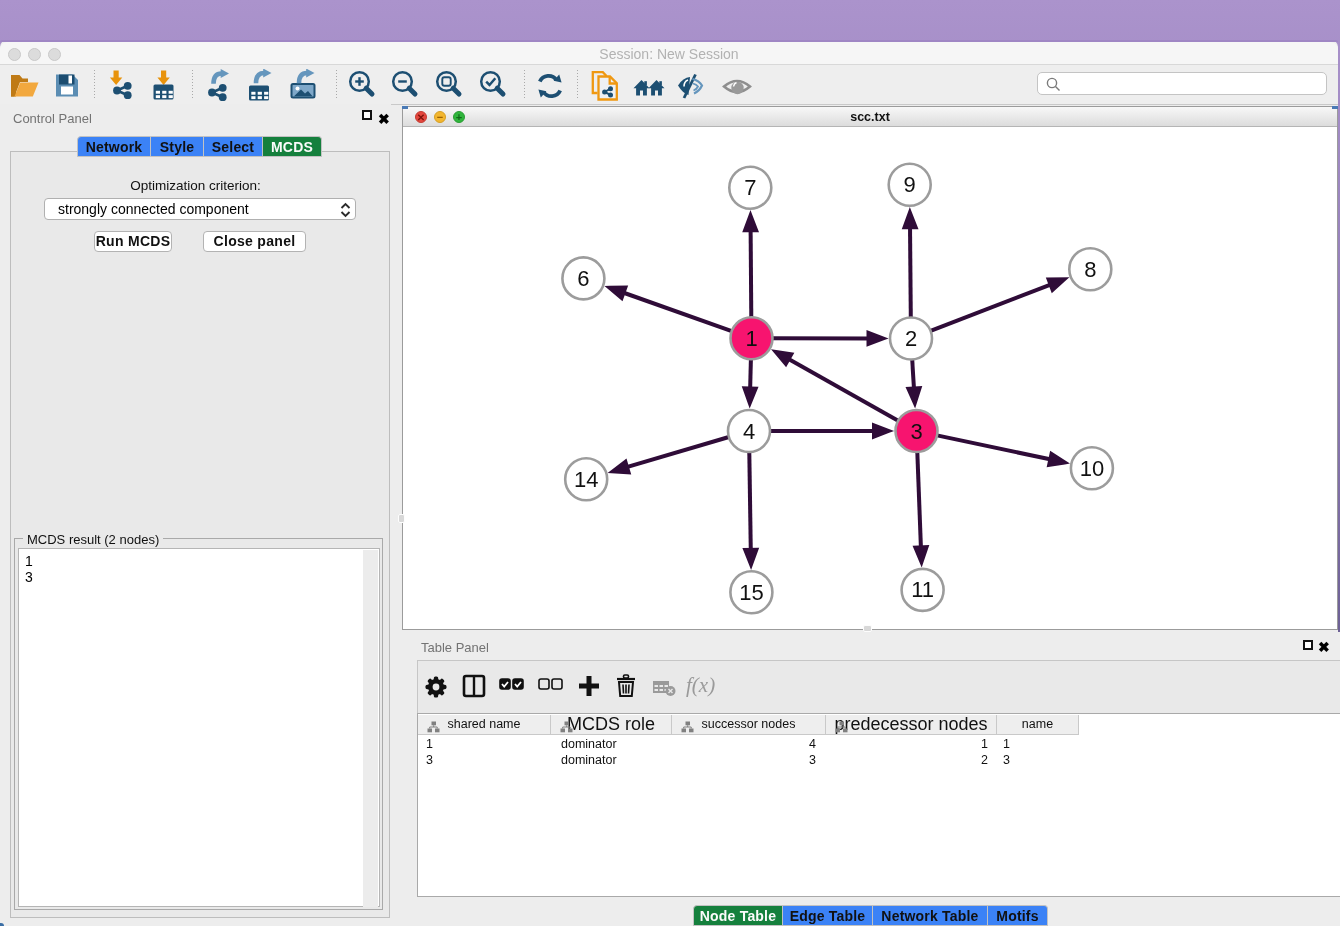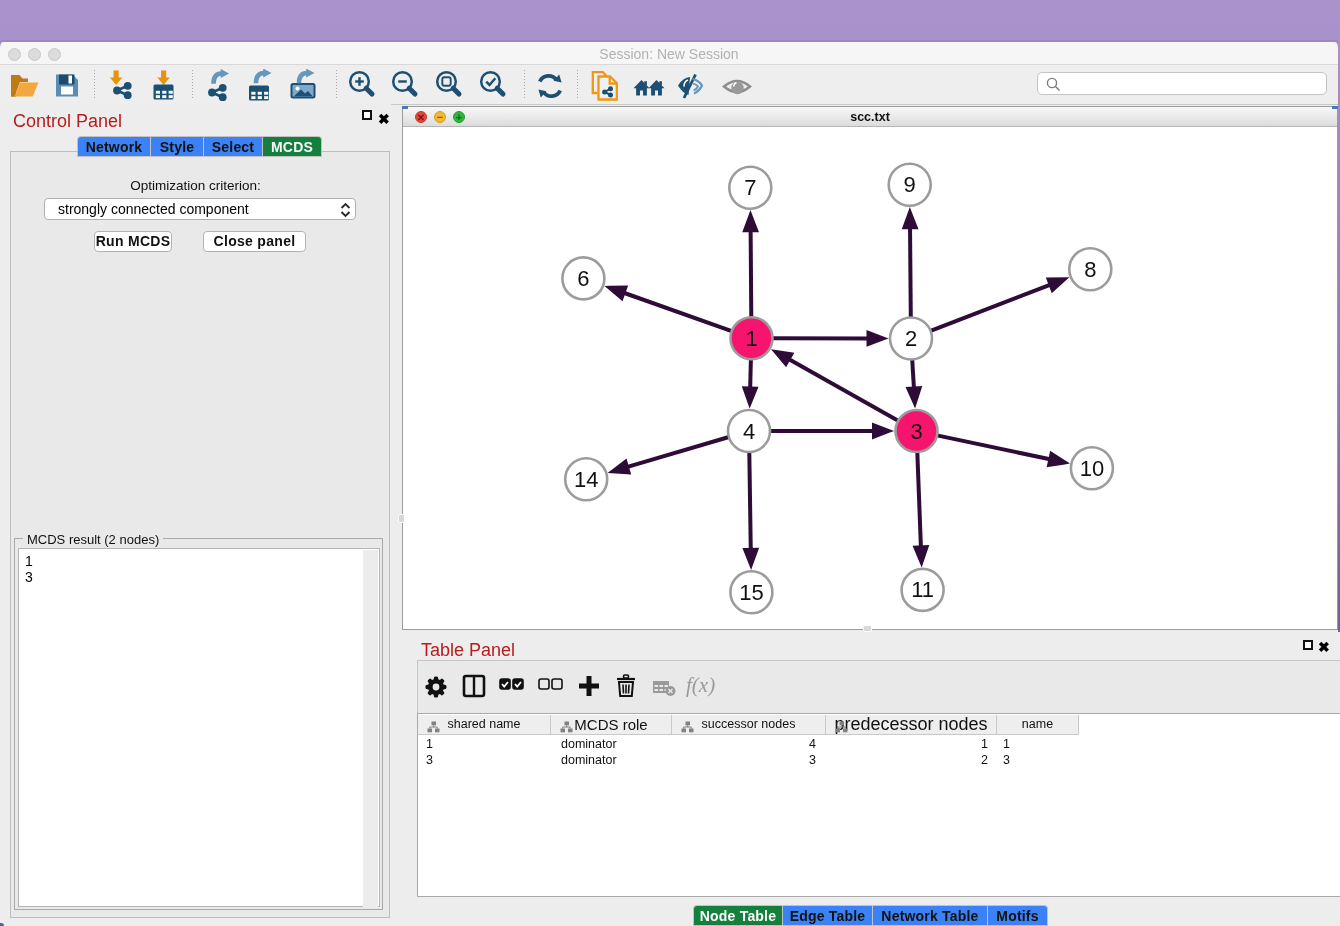--- a/index.html
+++ b/index.html
@@ -8,21 +8,21 @@
 .win { position:absolute; left:0; top:0; width:1338px; height:926px; background:#ededed; border-radius:7px 7px 0 0;margin-top:40px; }
 .titlebar { position:absolute; left:0; top:2px; width:100%; height:23px; background:#f6f6f6; border-radius:7px 7px 0 0; border-bottom:1px solid #d8d8d8; }
 .tl { position:absolute; top:6px; width:13px; height:13px; border-radius:50%; background:#dcdcdc; border:1px solid #c9c9c9; }
 .title-text { position:absolute; top:4px; left:0; width:100%; text-align:center; font-size:14px; color:#b2b2b2; }
 .toolbar { position:absolute; left:0; top:25px; width:100%; height:40px; background:#eeeeee; border-bottom:1px solid #c9c9c9; }
 .tbi { position:absolute; top:4px; }
 .tbsep { position:absolute; top:5px; width:1px; height:30px; background-image:linear-gradient(#a9a9a9 33%, rgba(0,0,0,0) 0%); background-size:1px 3px; }
 .searchbox { position:absolute; left:1037px; top:7px; width:290px; height:23px; background:#fff; border:1px solid #c4c4c4; border-radius:5px; }
 
 .cp { position:absolute; left:0; top:64px; width:391px; height:824px; background:#ededed; }
-.panel-title { font-size:18px; color:#b91c1c; }
+.panel-title { font-size:13px; color:#737373; }
 .float-ic { width:10px; height:10px; border:2px solid #111; background:#fff; display:inline-block; box-sizing:border-box; }
 .tabs { position:absolute; font-size:14px; }
 .tab { float:left; height:21px; line-height:20px; padding:0; white-space:nowrap; overflow:hidden; background:#3b82f6; border:1px solid #c2c2c2; border-left:none; color:#111; text-align:center; font-weight:bold; letter-spacing:0.2px; }
 .tab.first { border-left:1px solid #c2c2c2; border-radius:4px 0 0 0; }
 .tab.last { border-radius:0 4px 0 0; }
 .tab.sel { background:#15803d; color:#fbfbfb; border-color:#c2c2c2; }
 .netwin { position:absolute; left:402px; top:66px; width:936px; height:524px; border:1px solid #9b9b9b; background:#fff; }
 .netbar { position:absolute; left:0; top:0; width:100%; height:20px; background:linear-gradient(#f8f8f8,#dcdcdc); border-bottom:1px solid #b5b5b5; }
 .tp { position:absolute; left:402px; top:592px; width:938px; height:296px; background:#ededed; }
 .statusbar { position:absolute; left:0; top:891px; width:1338px; height:35px; background:#701a75; border-top:1px solid #a5a5a5; }
@@ -360,21 +360,21 @@
         <div style="position:absolute; left:0; top:1px; height:20px; width:661px; background:#eeeeee; border-bottom:1px solid #c9c9c9;"></div>
         <div style="position:absolute; left:0px; top:1px; width:133px; height:20px; border-right:1px solid #c9c9c9; font-size:12.5px; text-align:center; line-height:19px; color:#111;">shared name</div>
         <div style="position:absolute; left:9px; top:5px;"><svg width="13" height="12" viewBox="0 0 13 12">
             <g fill="#808080">
               <rect x="4.5" y="0.5" width="4.5" height="3.8"></rect>
               <rect x="0.5" y="7.5" width="4.5" height="3.8"></rect>
               <rect x="8" y="7.5" width="4.5" height="3.8"></rect>
             </g>
             <path d="M6.7 4.3 v1.7 M2.7 7.5 v-1.5 h7.5 v1.5" fill="none" stroke="#808080" stroke-width="1"></path>
           </svg></div>
-        <div style="position:absolute; left:133px; top:1px; width:121px; height:20px; border-right:1px solid #c9c9c9; font-size:15px; text-align:center; line-height:19px; color:#111;">MCDS role</div>
+        <div style="position:absolute; left:133px; top:1px; width:121px; height:20px; border-right:1px solid #c9c9c9; font-size:18px; text-align:center; line-height:19px; color:#111;">MCDS role</div>
         <div style="position:absolute; left:142px; top:5px;"><svg width="13" height="12" viewBox="0 0 13 12">
             <g fill="#808080">
               <rect x="4.5" y="0.5" width="4.5" height="3.8"></rect>
               <rect x="0.5" y="7.5" width="4.5" height="3.8"></rect>
               <rect x="8" y="7.5" width="4.5" height="3.8"></rect>
             </g>
             <path d="M6.7 4.3 v1.7 M2.7 7.5 v-1.5 h7.5 v1.5" fill="none" stroke="#808080" stroke-width="1"></path>
           </svg></div>
         <div style="position:absolute; left:254px; top:1px; width:154px; height:20px; border-right:1px solid #c9c9c9; font-size:12.5px; text-align:center; line-height:19px; color:#111;">successor nodes</div>
         <div style="position:absolute; left:263px; top:5px;"><svg width="13" height="12" viewBox="0 0 13 12">

